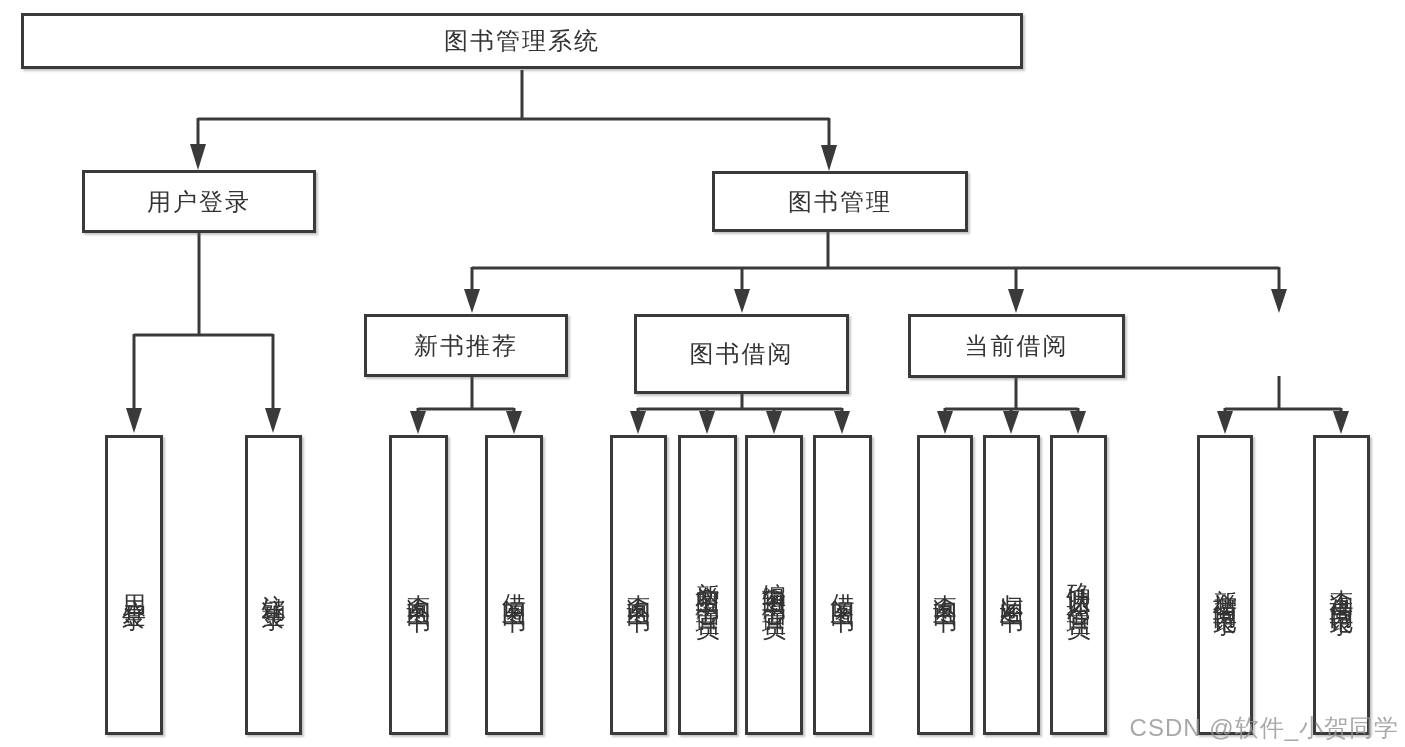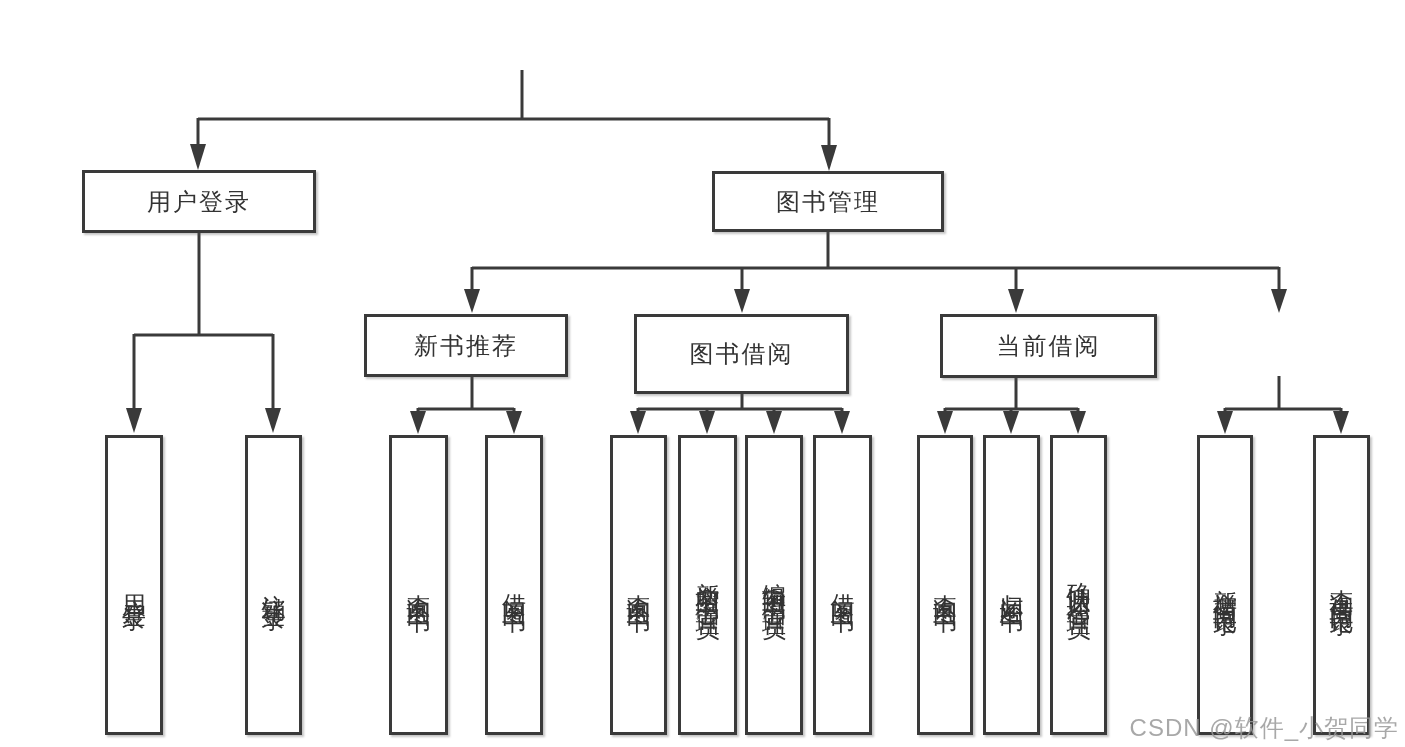--- a/index.html
+++ b/index.html
@@ -152,35 +152,38 @@
       <path d="M1225,409 H1341"></path>
       <path d="M1225,408 V414"></path>
       <path d="M1341,408 V414"></path>
     </g>
     <g fill="#3a3a3a" stroke="none">
       <polygon points="1217,411 1233,411 1225,434"></polygon>
       <polygon points="1333,411 1349,411 1341,434"></polygon>
     </g>
   </svg>
 
+  <div class="node hbox" style="left:21px; top:13px; width:1002px; height:56px;">
+    <span class="label">图书管理系统</span>
+  </div>
 
   <div class="node hbox" style="left:82px; top:170px; width:234px; height:63px;">
     <span class="label">用户登录</span>
   </div>
-  <div class="node hbox" style="left:712px; top:171px; width:232px; height:61px;">
+  <div class="node hbox" style="left:712px; top:171px; width:256px; height:61px;">
     <span class="label">图书管理</span>
   </div>
 
   <div class="node hbox" style="left:364px; top:314px; width:204px; height:63px;">
     <span class="label">新书推荐</span>
   </div>
   <div class="node hbox" style="left:634px; top:314px; width:215px; height:80px;">
     <span class="label">图书借阅</span>
   </div>
-  <div class="node hbox" style="left:908px; top:314px; width:217px; height:64px;margin-left:32px;">
+  <div class="node hbox" style="left:908px; top:314px; width:217px; height:64px;">
     <span class="label">当前借阅</span>
   </div>
 
   <div class="node vbox" style="left:105px; width:58px;">
     <span class="label">用户登录</span>
   </div>
   <div class="node vbox" style="left:245px; width:57px;">
     <span class="label">注销登录</span>
   </div>
 

